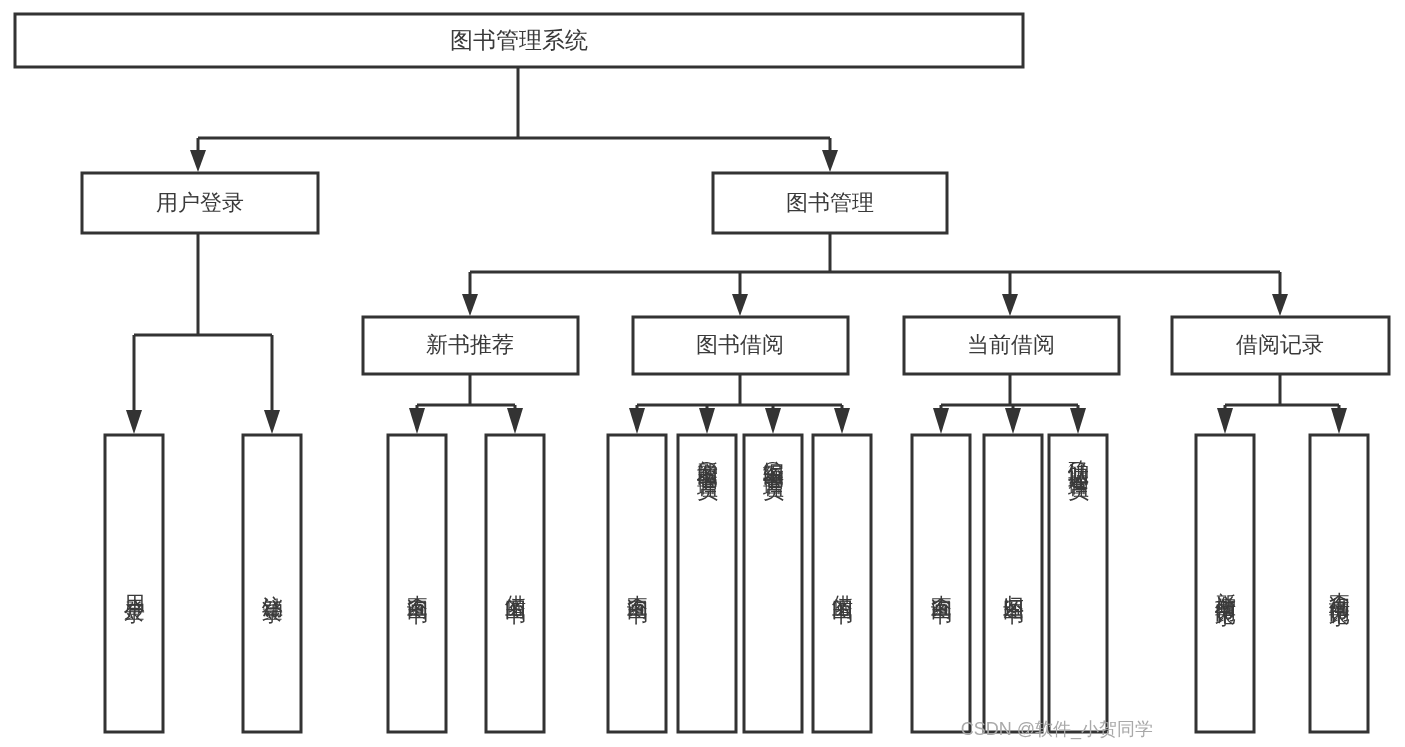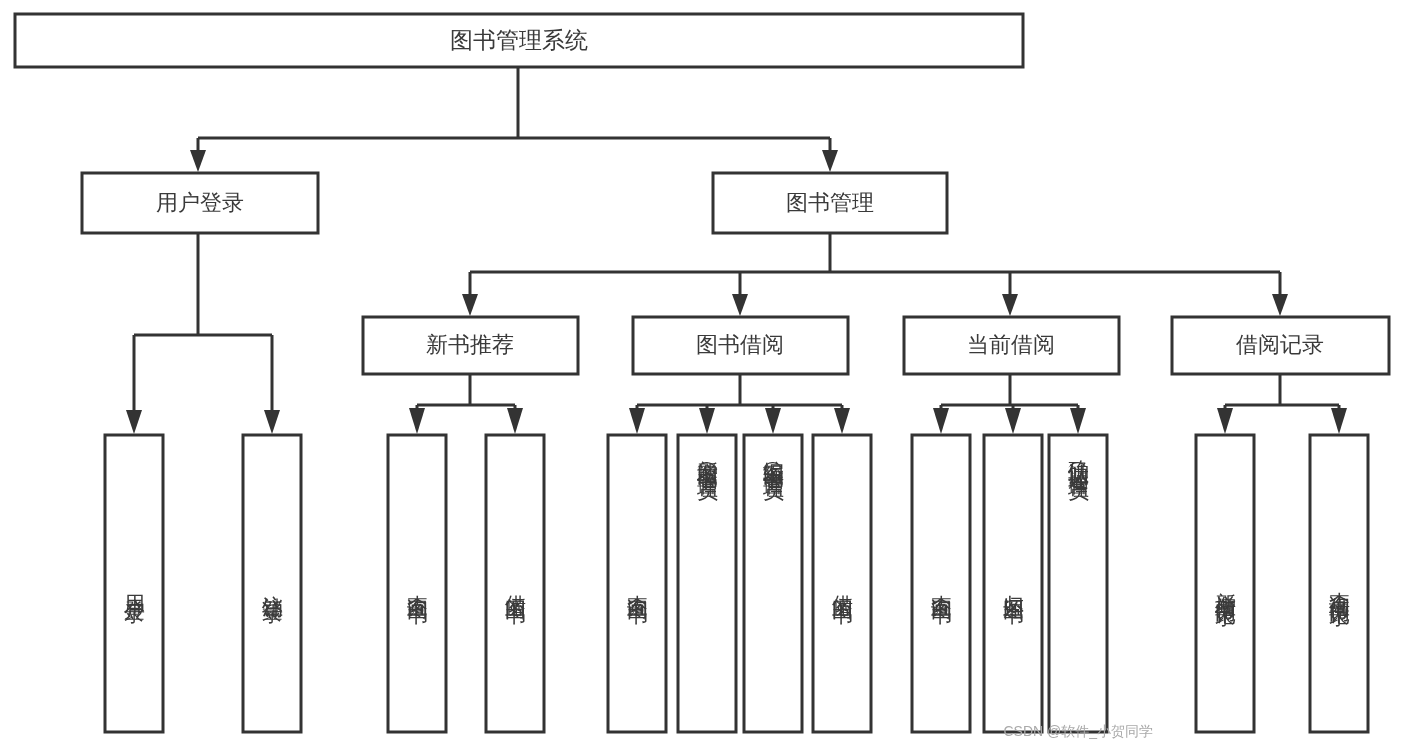--- a/index.html
+++ b/index.html
@@ -68,21 +68,21 @@
     line-height: 1.28;
     color: #3a3a3a;
     letter-spacing: 3px;
     white-space: nowrap;
   }
   #watermark {
     position: absolute;
     right: 12px;
     bottom: 6px;
     font-family: "Liberation Sans", "DejaVu Sans", sans-serif;
-    font-size: 14px;
+    font-size: 18px;
     color: #a9a9a9;
     white-space: nowrap;
     pointer-events: none;
   }
 </style>
 </head>
 <body>
 
 <div id="diagram-root">
 

